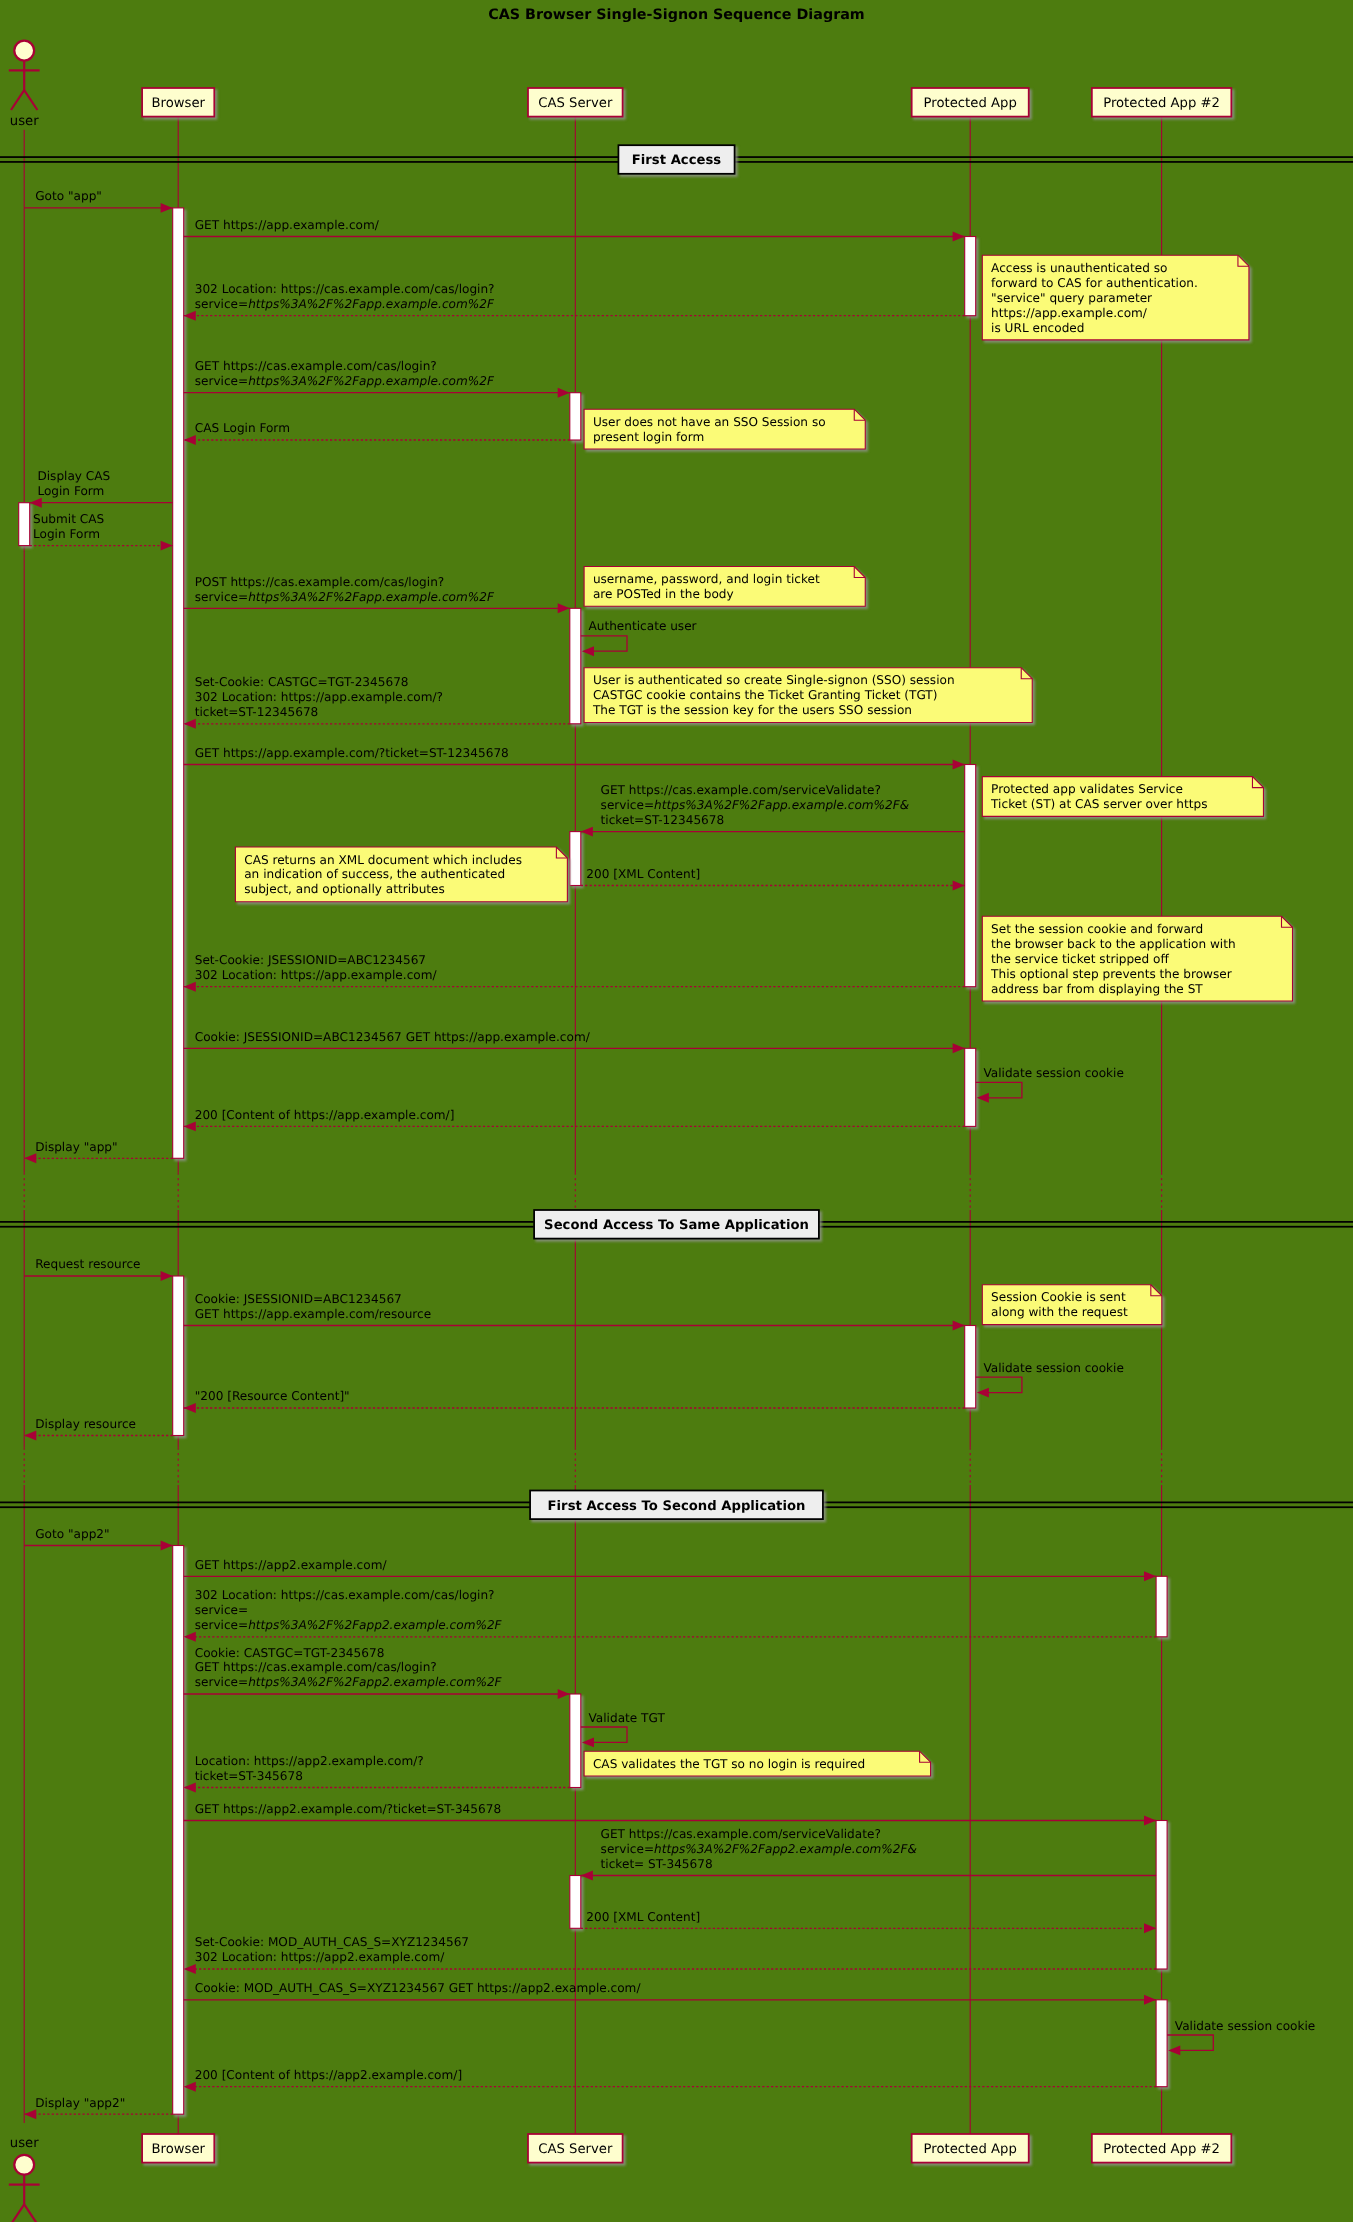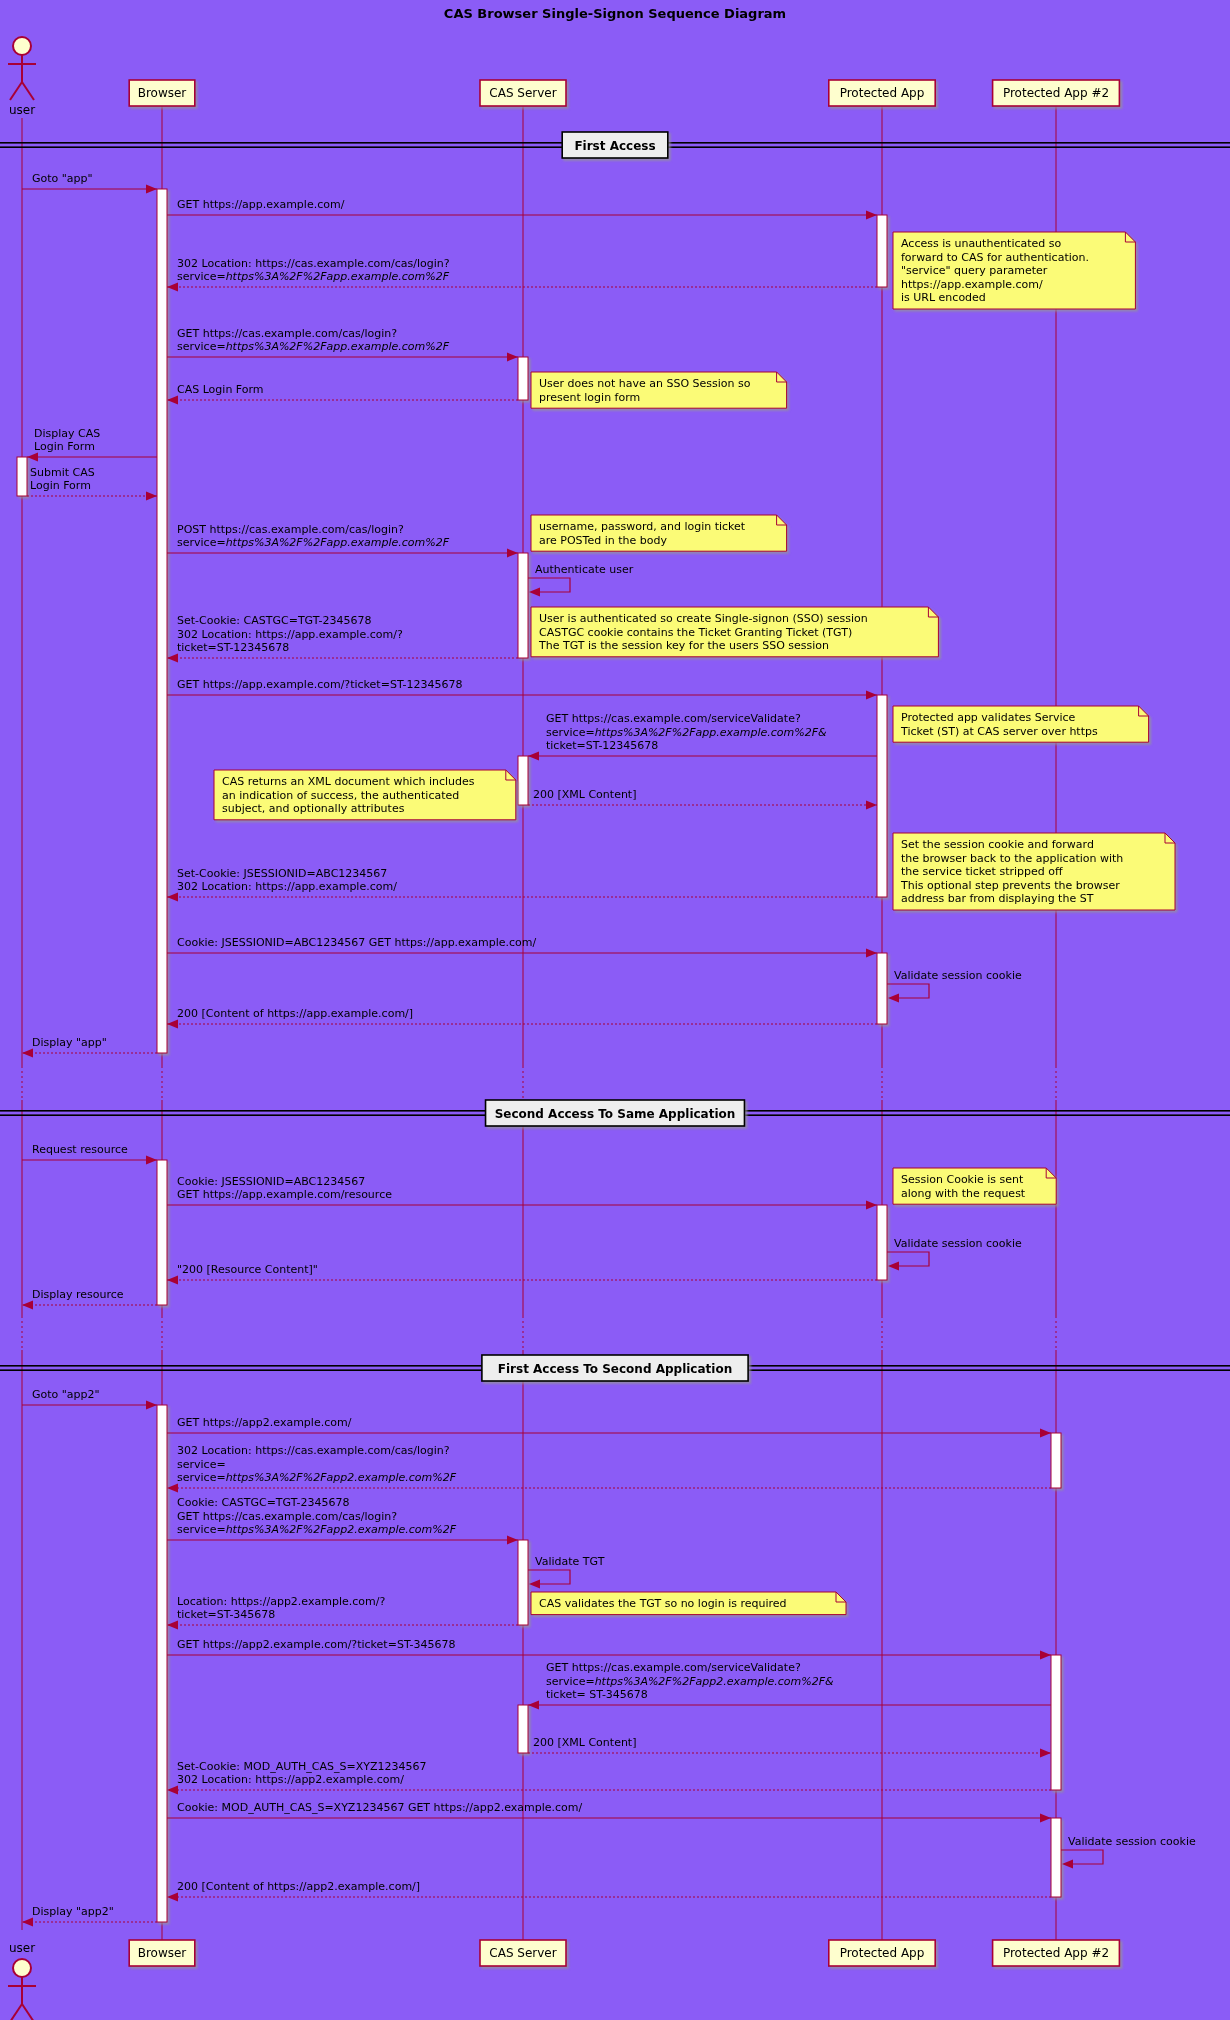--- a/index.html
+++ b/index.html
@@ -1,16 +1,16 @@
 <!DOCTYPE html>
 <html><head>
 <meta charset="utf-8">
 <style>
   html,body{margin:0;padding:0;background:#ffffff;}
-  #canvas{position:relative;width:1230px;height:2020px;background:#8b5cf6;overflow:hidden;
+  #canvas{position:relative;width:1230px;height:2020px;background:#4d7c0f;overflow:hidden;
           font-family:"DejaVu Sans","Liberation Sans",sans-serif;}
   #diagram-title{position:absolute;top:6px;left:0;width:1230px;text-align:center;
           font-size:13px;font-weight:bold;color:#000;}
   svg text{font-family:"DejaVu Sans","Liberation Sans",sans-serif;fill:#000;}
   .sh{filter:drop-shadow(2px 2px 1px rgba(150,150,150,0.75));}
   .msgtext{font-size:11px;}
   .notetext{font-size:11px;}
   .ptext{font-size:12px;}
   .dtext{font-size:12px;font-weight:bold;}
   .atext{font-size:11px;}

